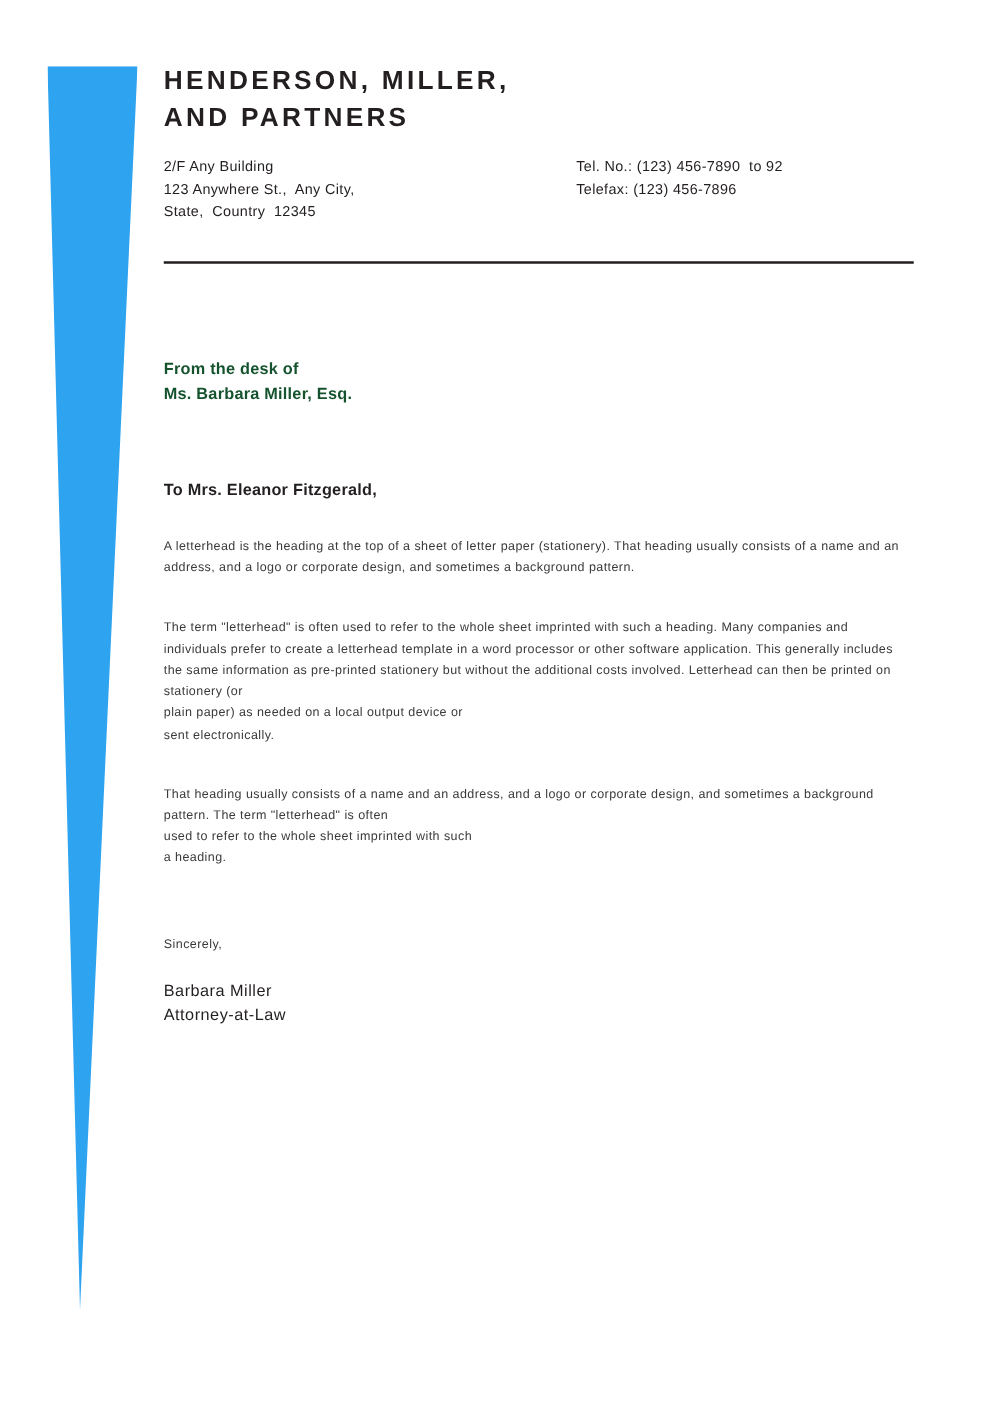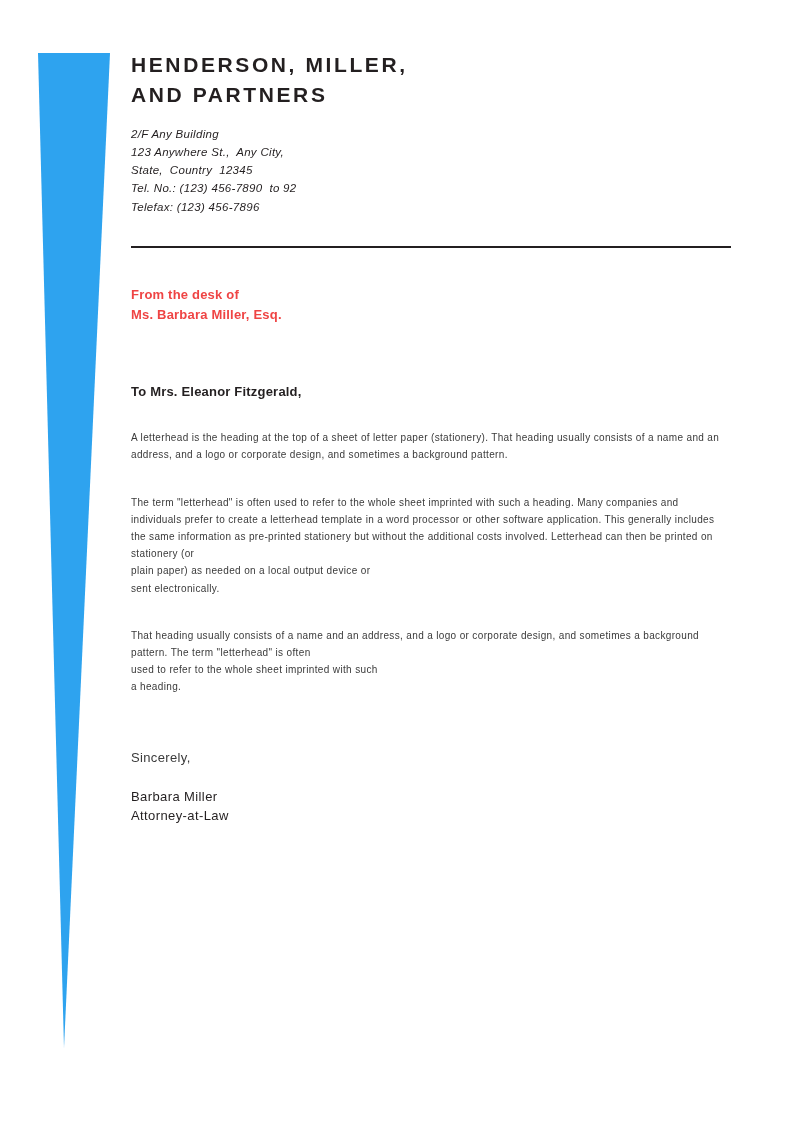--- a/index.html
+++ b/index.html
@@ -52,22 +52,21 @@
     color: #231f20;
     margin: 0 0 14px 0;
   }
   .firm-name .line {
     display: block;
     white-space: pre;
   }
 
   .head-info {
     display: flex;
-    flex-direction: column;
-    font-style: italic;
+    flex-direction: row;
   }
   .address-block {
     width: 330px;
   }
   .contact-block {
     width: 250px;
   }
   .info-line {
     font-size: 11.5px;
     line-height: 1.58;
@@ -88,21 +87,21 @@
     left: 131px;
     top: 285px;
     width: 605px;
   }
 
   .desk-block {
     font-size: 13px;
     font-weight: bold;
     letter-spacing: 0.2px;
     line-height: 1.55;
-    color: #ef4444;
+    color: #14532d;
     margin-bottom: 0;
   }
   .desk-block .line { display: block; white-space: pre; }
 
   .salutation {
     margin-top: 59px;
     font-size: 13px;
     font-weight: bold;
     letter-spacing: 0.2px;
     color: #231f20;
@@ -112,21 +111,21 @@
     margin-top: 30px;
     font-size: 10px;
     line-height: 1.72;
     letter-spacing: 0.35px;
     color: #3a3a3a;
     width: 600px;
   }
 
   .closing {
     margin-top: 54px;
-    font-size: 13px;
+    font-size: 10px;
     letter-spacing: 0.35px;
     color: #3a3a3a;
   }
 
   .signature {
     margin-top: 22px;
     font-size: 13px;
     font-weight: normal;
     letter-spacing: 0.4px;
     line-height: 1.5;

